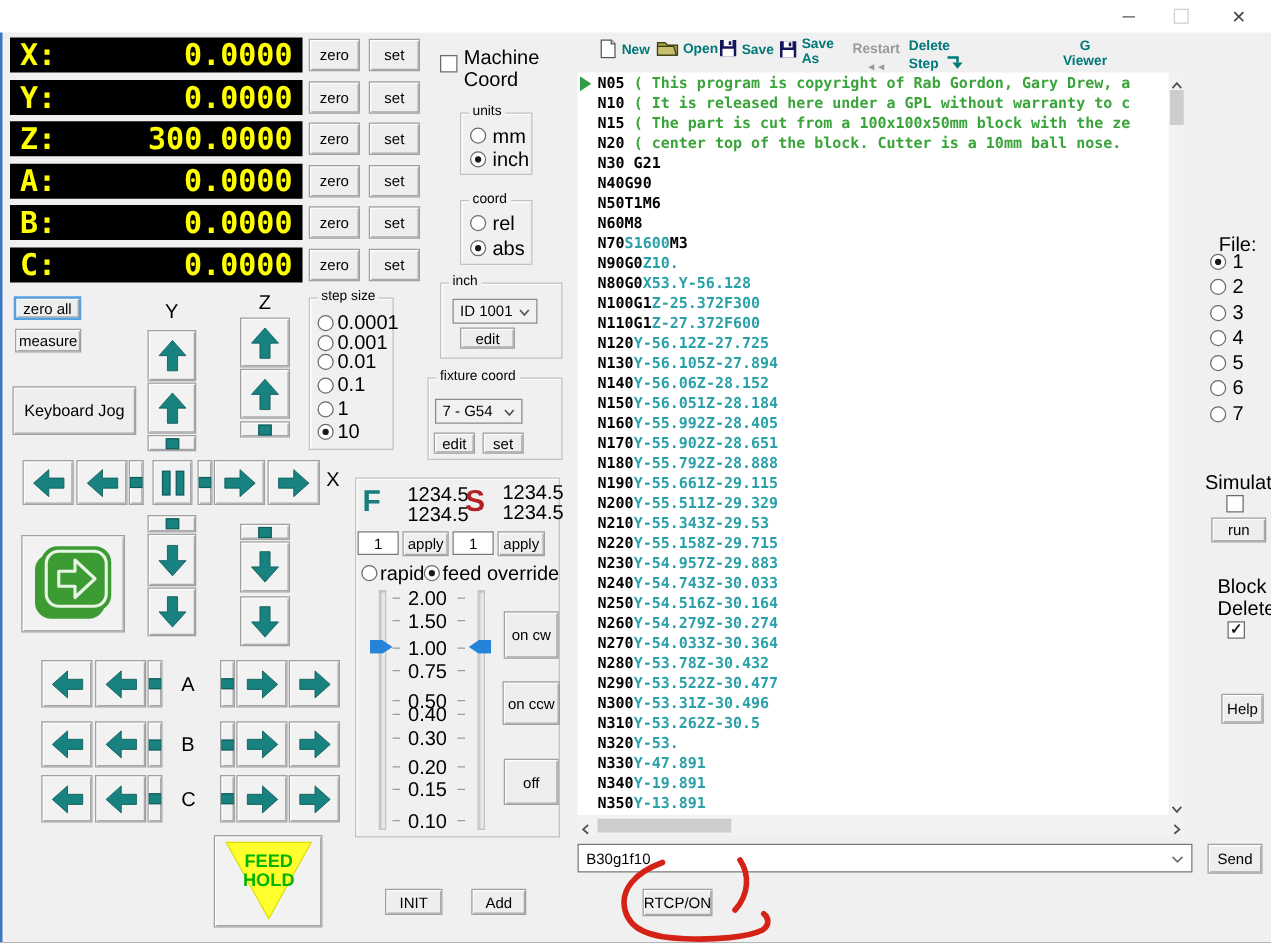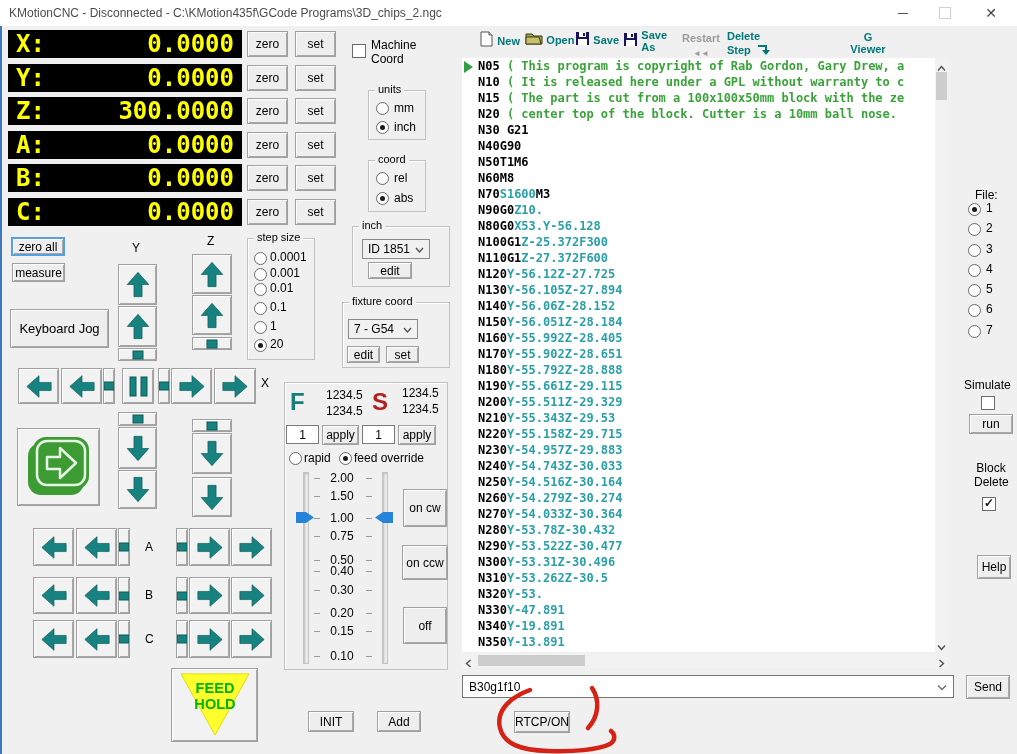--- a/index.html
+++ b/index.html
@@ -20,21 +20,21 @@
            font-family:"DejaVu Sans Mono",monospace;font-weight:bold;font-size:24px;line-height:28px;
            display:flex;justify-content:space-between;padding:0 8px;box-sizing:border-box;}
   
   .gbox{position:absolute;border:1px solid #c2c2c2;box-shadow:inset 1px 1px 0 #fff;box-sizing:border-box;}
   .gleg{position:absolute;top:-8px;left:6px;background:#f0f0f0;padding:0 3px;font-size:11px;}
   
   .radio{position:absolute;width:11px;height:11px;border-radius:50%;border:1px solid #6a6a6a;background:#fff;}
   .radio.on::after{content:"";position:absolute;left:3px;top:3px;width:5px;height:5px;border-radius:50%;background:#1a1a1a;}
   .check{position:absolute;width:12px;height:12px;border:1px solid #6a6a6a;background:#fff;}
   .check.on::after{content:"\2713";position:absolute;left:1px;top:-2px;font-size:12px;font-weight:bold;color:#111;}
-  .lbl{position:absolute;font-size:12px;white-space:nowrap;}
+  .lbl{position:absolute;font-size:16px;white-space:nowrap;}
   
   .tb-txt{color:#007878;font-weight:bold;font-size:11px;line-height:12px;white-space:nowrap;}
   .tb-dis{color:#9a9a9a;font-weight:bold;font-size:11px;line-height:12px;}
   
   #gcode{left:462px;top:58px;width:473px;height:594px;background:#fff;overflow:hidden;
          font-family:"DejaVu Sans Mono",monospace;font-weight:bold;font-size:12px;line-height:16px;white-space:pre;}
   #gcode .ln{padding-left:16px;}
   .gn{color:#000;} .gv{color:#2aa0a8;} .gc{color:#3aa43a;}
   
   .sb{position:absolute;background:#f2f2f2;}
@@ -50,21 +50,20 @@
   .dd{position:absolute;background:#f1f1f1;border:1px solid #8a8a8a;display:flex;align-items:center;
       padding:0 5px;box-sizing:border-box;font-size:12px;justify-content:space-between;}
   .rot-l{transform:rotate(180deg);} .rot-u{transform:rotate(-90deg);} .rot-d{transform:rotate(90deg);}
 </style>
 </head>
 <body>
 
 <div id="stage">
 
   <div class="abs" id="titlebar"></div>
-  <div class="abs" id="title-text">KMotionCNC - Disconnected - C:\KMotion435f\GCode Programs\3D_chips_2.ngc</div>
   <div class="abs wctl" style="left:894px;">
       <div style="width:10px;height:1px;background:#555;"></div>
     </div>
   <div class="abs wctl" style="left:936px;">
       <div style="width:10px;height:10px;border:1px solid #cfcfcf;"></div>
     </div>
   <div class="abs wctl" style="left:982px;font-size:14px;">✕</div>
   <div class="abs" style="left:0;top:26px;width:2px;height:728px;background:#3e76c0;"></div>
 
   <div id="dro-container">
@@ -409,21 +408,21 @@
   </div>
   <div class="radio" style="left:376px;top:172px;"></div>
   <div class="lbl" style="left:394px;top:171px;">rel</div>
   <div class="radio on" style="left:376px;top:192px;"></div>
   <div class="lbl" style="left:394px;top:191px;">abs</div>
 
   <div class="gbox" style="left:352px;top:226px;width:98px;height:61px;">
     <span class="gleg">inch</span>
   </div>
   <div class="dd" style="left:362px;top:239px;width:68px;height:20px;">
-    <span>ID 1851</span>
+    <span>ID 1001</span>
       <span><svg width="9" height="6" viewBox="0 0 9 6">
           <polyline points="1,1 4.5,5 8,1" fill="none" stroke="#555" stroke-width="1.4"></polyline>
         </svg></span>
   </div>
   <div class="btn" style="left:368px;top:262px;width:44px;height:17px;">edit</div>
 
   <div class="gbox" style="left:342px;top:302px;width:108px;height:66px;">
     <span class="gleg">fixture coord</span>
   </div>
   <div class="dd" style="left:348px;top:319px;width:70px;height:20px;">
@@ -443,21 +442,21 @@
       <div class="lbl" style="left: 270px; top: 250px;">0.0001</div>
       <div class="radio" style="left: 254px; top: 268px;"></div>
       <div class="lbl" style="left: 270px; top: 266px;">0.001</div>
       <div class="radio" style="left: 254px; top: 283px;"></div>
       <div class="lbl" style="left: 270px; top: 281px;">0.01</div>
       <div class="radio" style="left: 254px; top: 302px;"></div>
       <div class="lbl" style="left: 270px; top: 300px;">0.1</div>
       <div class="radio" style="left: 254px; top: 321px;"></div>
       <div class="lbl" style="left: 270px; top: 319px;">1</div>
       <div class="radio on" style="left: 254px; top: 339px;"></div>
-      <div class="lbl" style="left: 270px; top: 337px;">20</div>
+      <div class="lbl" style="left: 270px; top: 337px;">10</div>
     </div>
 
   <div class="gbox" style="left:284px;top:382px;width:164px;height:288px;"></div>
   <div class="lbl" style="left:290px;top:388px;font-size:24px;font-weight:bold;color:#177e7c;">F</div>
   <div class="lbl" style="left:326px;top:388px;width:36px;text-align:right;">1234.5</div>
   <div class="lbl" style="left:326px;top:404px;width:36px;text-align:right;">1234.5</div>
   <div class="lbl" style="left:372px;top:388px;font-size:24px;font-weight:bold;color:#b22222;">S</div>
   <div class="lbl" style="left:402px;top:386px;width:36px;text-align:right;">1234.5</div>
   <div class="lbl" style="left:402px;top:402px;width:36px;text-align:right;">1234.5</div>
   <input class="fld" style="left: 286px; top: 425px; width: 33px; height: 19px; text-align: center;" value="1">

